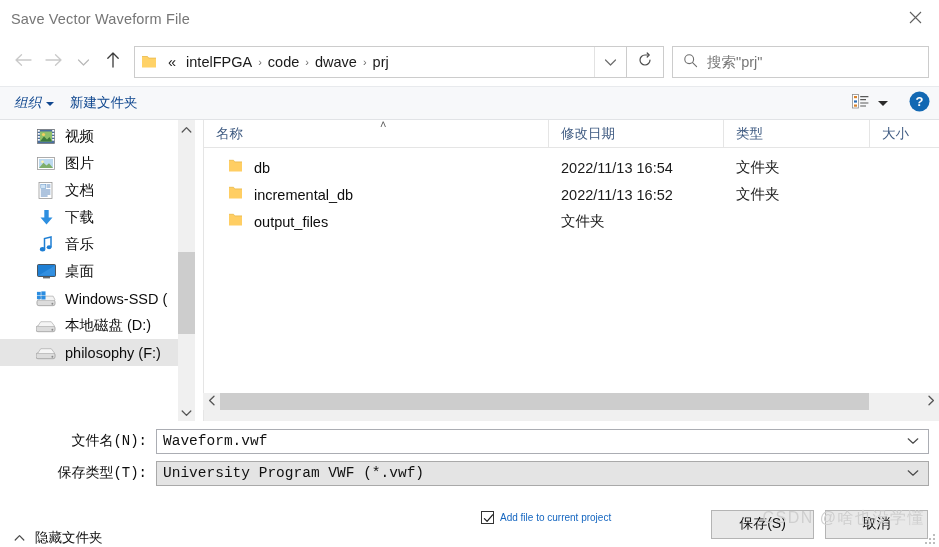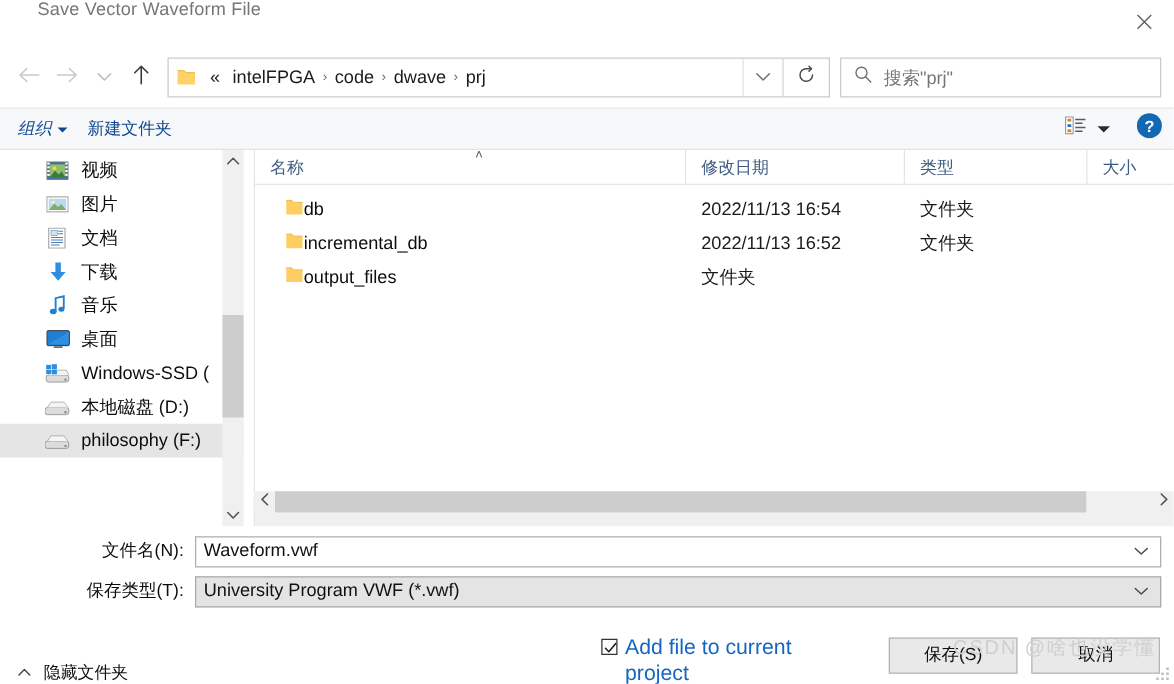--- a/index.html
+++ b/index.html
@@ -15,23 +15,22 @@
     position: relative;
     width: 939px; height: 547px;
     background: #ffffff;
     display: flex; flex-direction: column;
   }
 
   
   .titlebar {
     height: 38px; flex: 0 0 38px;
     background: #ffffff;
-    display: flex; 
+    display: flex; align-items: center;
     position: relative;
-    padding-left: 19px;
   }
   .title-text {
     font-size: 14.5px; color: #767676;
     padding-left: 11px; letter-spacing: .15px;
   }
   .close-btn {
     position: absolute; right: 0; top: 0;
     width: 47px; height: 34px;
     display: flex; align-items: center; justify-content: center;
   }
@@ -203,21 +202,21 @@
   .col-size { flex: 1 1 auto; }
 
   .rows { flex: 1 1 auto; overflow: hidden; padding-top: 6px; }
   .row {
     height: 27px;
     display: flex; align-items: center;
     font-size: 14.5px; color: #0d0d0d;
   }
   .cell-name {
     flex: 0 0 345px; display: flex; align-items: center;
-    padding-left: 24px; 
+    padding-left: 24px; gap: 11px;
   }
   .cell-date { flex: 0 0 175px; padding-left: 12px; color: #1a1a1a; }
   .cell-type { flex: 0 0 146px; padding-left: 12px; color: #1a1a1a; }
   .cell-size { flex: 1 1 auto; }
 
   .h-scroll {
     height: 17px; flex: 0 0 17px;
     background: #f0f0f0;
     display: flex; align-items: stretch;
     margin-left: -1px;
@@ -236,21 +235,21 @@
   .list-bottom-pad { height: 11px; flex: 0 0 11px; background:#f0f0f0; }
 
   
   .form {
     flex: 0 0 auto;
     padding: 8px 10px 0 10px;
     background: #ffffff;
   }
   .field-row {
     display: flex; align-items: center;
-    height: 25px; margin-bottom: 7px;
+    height: 25px; margin-bottom: 7px; font-family: Liberation Mono, monospace;
   }
   .field-label {
     flex: 0 0 146px;
     text-align: right; padding-right: 9px;
     font-size: 14px; color: #0d0d0d;
   }
   .combo {
     flex: 1 1 auto; height: 25px;
     border: 1px solid #abadb3;
     background: #ffffff;
@@ -283,21 +282,21 @@
     width: 168px;
   }
   .chk {
     width: 13px; height: 13px; flex: 0 0 13px;
     border: 1px solid #333333; background: #ffffff;
     margin-top: 4px;
     position: relative;
   }
   .chk svg { position:absolute; left:1px; top:1px; }
   .addfile-label {
-    font-size: 17px; color: #1566c0; line-height: 21px;
+    font-size: 10px; color: #1566c0; line-height: 21px;
   }
   .btns {
     position: absolute; right: 11px; top: 17px;
     display: flex; gap: 11px;
   }
   .btn {
     width: 103px; height: 29px;
     border: 1px solid #b4b4b4;
     background: #e9e9e9;
     font-size: 14px; color: #0d0d0d;

